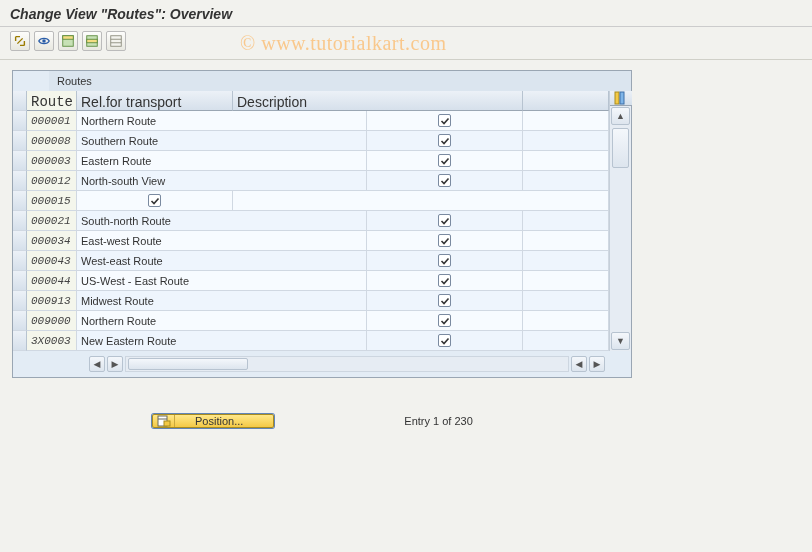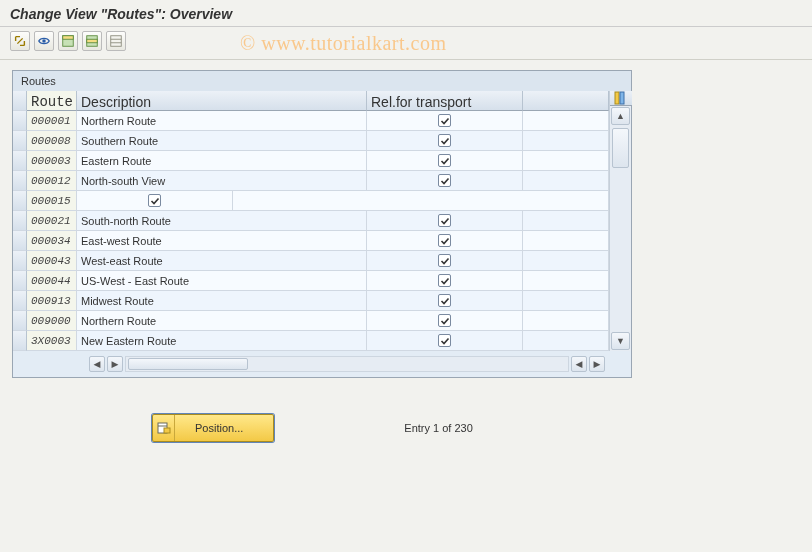--- a/index.html
+++ b/index.html
@@ -48,20 +48,21 @@
     border: 1px solid #9aa6b3;
     background: #e3ecf5;
     width: 620px;
     position: relative;
   }
   .panel-title {
     padding: 4px 8px;
     font-size: 11px;
     color: #333;
     background: #dbe5ef;
+    margin-left: 36px;
   }
   .grid-wrap {
     position: relative;
     padding: 0 0 26px 0;
   }
   .grid {
     display: flex;
     background: #fff;
   }
   .cols { flex: 1; }
@@ -168,21 +169,21 @@
     margin-top: 36px;
     display:flex;
     align-items:center;
     padding-left: 140px;
     gap: 130px;
   }
   .pos-btn {
     display:flex;align-items:center;
     border:1px solid #a88b1f;
     background:linear-gradient(#ffe88a,#f3c946);
-    height:28px;
+    height:14px;
     border-radius:2px;
     cursor:pointer;
     box-shadow: 0 0 0 1px #6185b8;
   }
   .pos-btn .ico {
     width:22px;height:100%;display:flex;align-items:center;justify-content:center;
     border-right:1px solid #c9a83c;
   }
   .pos-btn .lbl { padding: 0 30px 0 20px; font-size:11px; color:#333;}
   .entry-text { font-size:11px; color:#333;}
@@ -238,22 +239,22 @@
 
 <div class="content">
   <div class="panel">
     <div class="panel-title">Routes</div>
     <div class="grid-wrap">
       <div class="grid">
         <div class="cols">
           <div class="header-row">
             <div class="sel-col"></div>
             <div class="cell c-route">Route</div>
+            <div class="cell c-rel">Rel.for transport</div>
             <div class="cell c-desc">Description</div>
-            <div class="cell c-rel">Rel.for transport</div>
             <div class="cell c-rest"></div>
           </div>
           <div id="rows">
               <div class="body-row">
                 <div class="sel-col"></div>
                 <div class="cell c-route">000001</div>
                 <div class="cell c-desc">Northern Route</div>
                 <div class="cell c-rel">
                   <span class="chk">
                     <svg viewBox="0 0 10 10">

